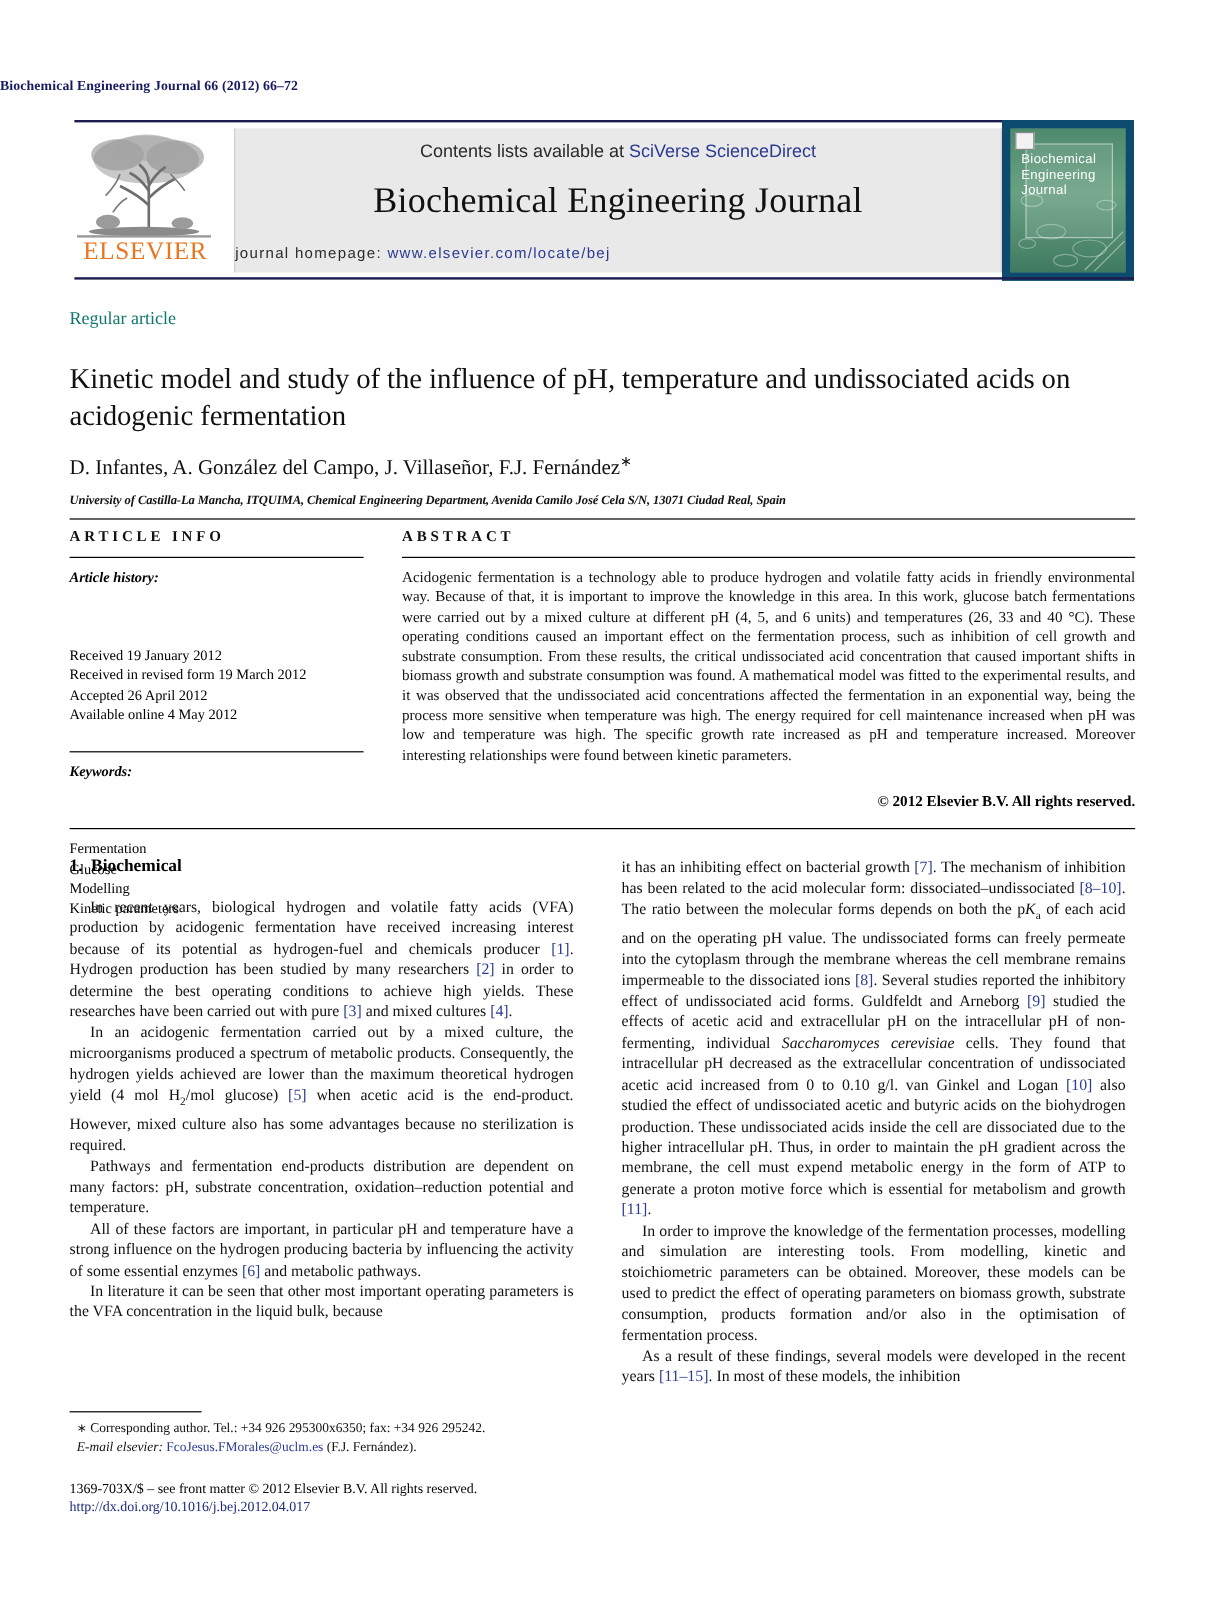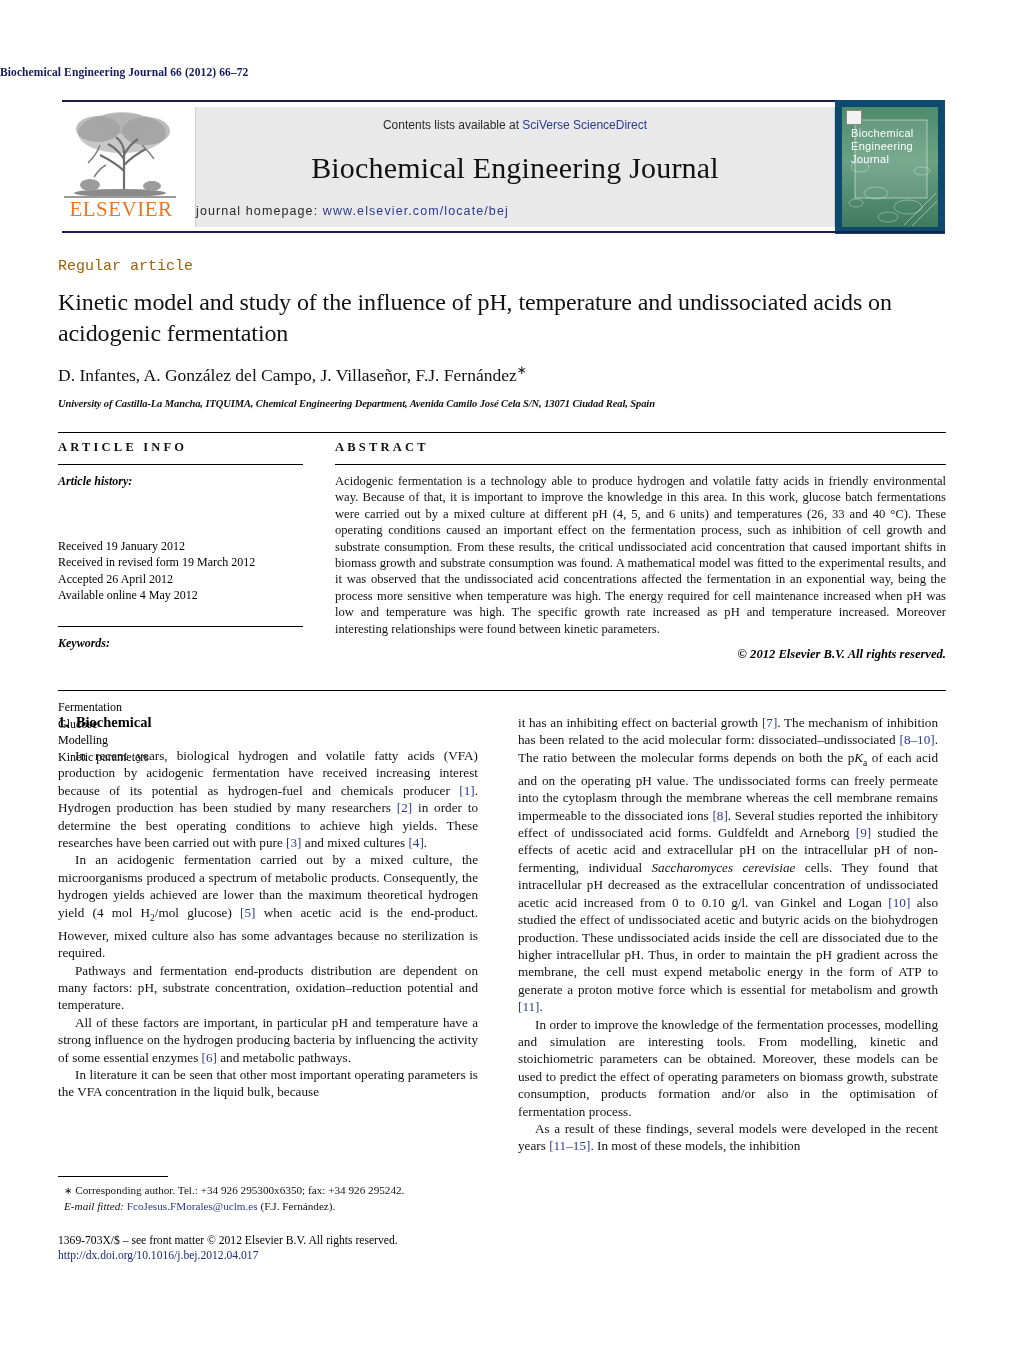--- a/index.html
+++ b/index.html
@@ -74,21 +74,21 @@
     width: 638px; height: 120px;
     background: #e9e9e9;
     border-left: 1px solid #cfcfcf;
     border-right: 1px solid #cfcfcf;
   }
   .contents-line {
     position: absolute;
     top: 11px; left: 0; right: 0;
     text-align: center;
     font-family: "Liberation Sans", sans-serif;
-    font-size: 12px;
+    font-size: 15px;
     color: #2a2a2a;
   }
   .contents-line .sd {
     color: #2b3a91;
   }
   .journal-title {
     position: absolute;
     top: 44px; left: 0; right: 0;
     text-align: center;
     font-family: "Liberation Serif", serif;
@@ -134,24 +134,24 @@
   }
   .masthead-rule-bot {
     position: absolute;
     left: 0; top: 131px; width: 883px;
     border-top: 2.5px solid #1c1c4e;
   }
 
   
   .title-block { position: absolute; left: 58px; top: 258px; width: 888px; }
   .art-type {
-    font-family: Liberation Mono, monospace;
+    font-family: Liberation Serif, serif;
     font-size: 15px;
-    color: #a16207;
-    margin-bottom: 12px;
+    color: #0f766e;
+    margin-bottom: 26px;
   }
   .art-title {
     font-family: "Liberation Serif", serif;
     font-size: 24px;
     line-height: 31px;
     color: #111;
     margin: 0 0 14px 0;
     font-weight: normal;
     letter-spacing: -.1px;
   }
@@ -204,25 +204,24 @@
     margin-top: 48px;
   }
   .kw-block { margin-top: 22px; }
   .abs-text {
     font-size: 12.6px;
     line-height: 16.4px;
     text-align: justify;
     color: #111;
   }
   .abs-copy {
-    margin-top: 10px;
+    margin-top: 24px;
     text-align: right;
     font-size: 12.6px;
     font-weight: bold;
-    font-style: italic;
   }
 
   
   .body-rule {
     position: absolute; left: 58px; top: 690px; width: 888px;
     border-top: 1px solid #000;
   }
   .body-cols {
     position: absolute;
     left: 58px; top: 714px;
@@ -427,21 +426,21 @@
     </div>
   </div>
 
   <div class="footnotes">
     <div class="fn-rule"></div>
     <div class="fn-line fn-indent">
       <span class="star">∗</span>
       <span>Corresponding author. Tel.: +34 926 295300x6350; fax: +34 926 295242.</span>
     </div>
     <div class="fn-line fn-indent">
-      <span class="fn-mail-label">E-mail fitted:</span>
+      <span class="fn-mail-label">E-mail elsevier:</span>
       <span class="fn-mail">FcoJesus.FMorales@uclm.es</span>
       <span>(F.J. Fernández).</span>
     </div>
     <div class="issn-block">
       <div>1369-703X/$ – see front matter © 2012 Elsevier B.V. All rights reserved.</div>
       <div class="doi">http://dx.doi.org/10.1016/j.bej.2012.04.017</div>
     </div>
   </div>
 
 </div>

